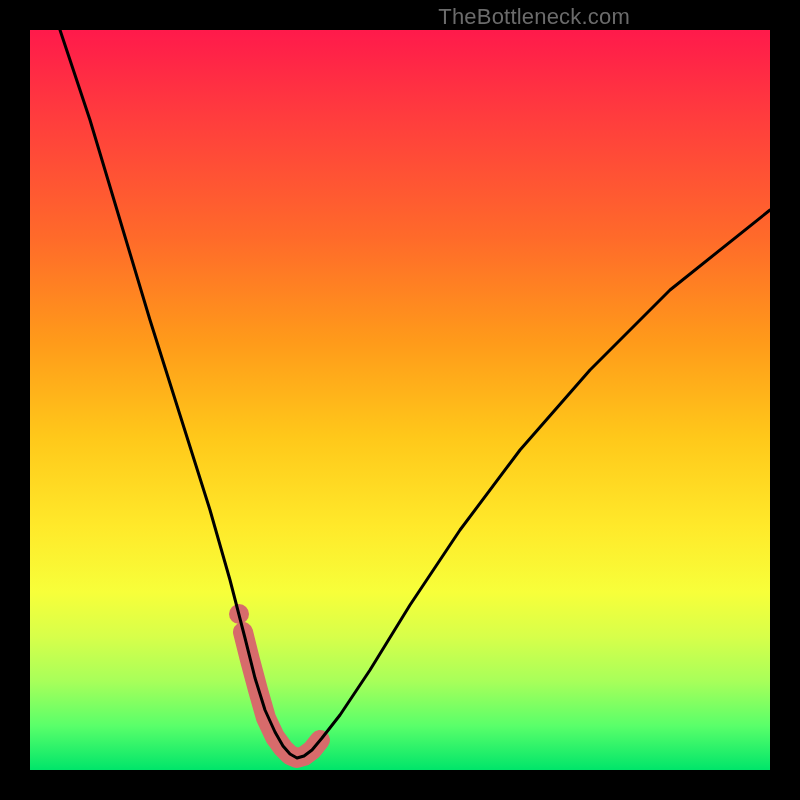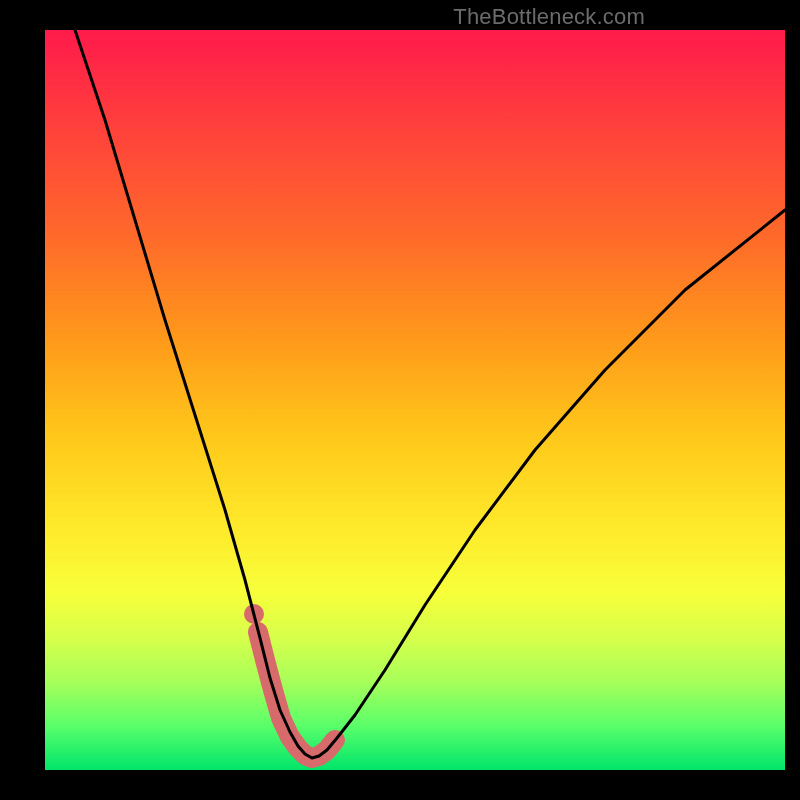--- a/index.html
+++ b/index.html
@@ -7,21 +7,21 @@
     padding: 0;
     width: 800px;
     height: 800px;
     background: #000;
     overflow: hidden;
     font-family: Arial, Helvetica, sans-serif;
   }
   .frame {
     position: absolute;
     top: 0;
-    left: 15px;
+    left: 0;
     width: 640px;
     height: 800px;
     background: #000;
   }
   .plot {
     position: absolute;
     top: 30px;
     left: 30px;
     width: 740px;
     height: 740px;

